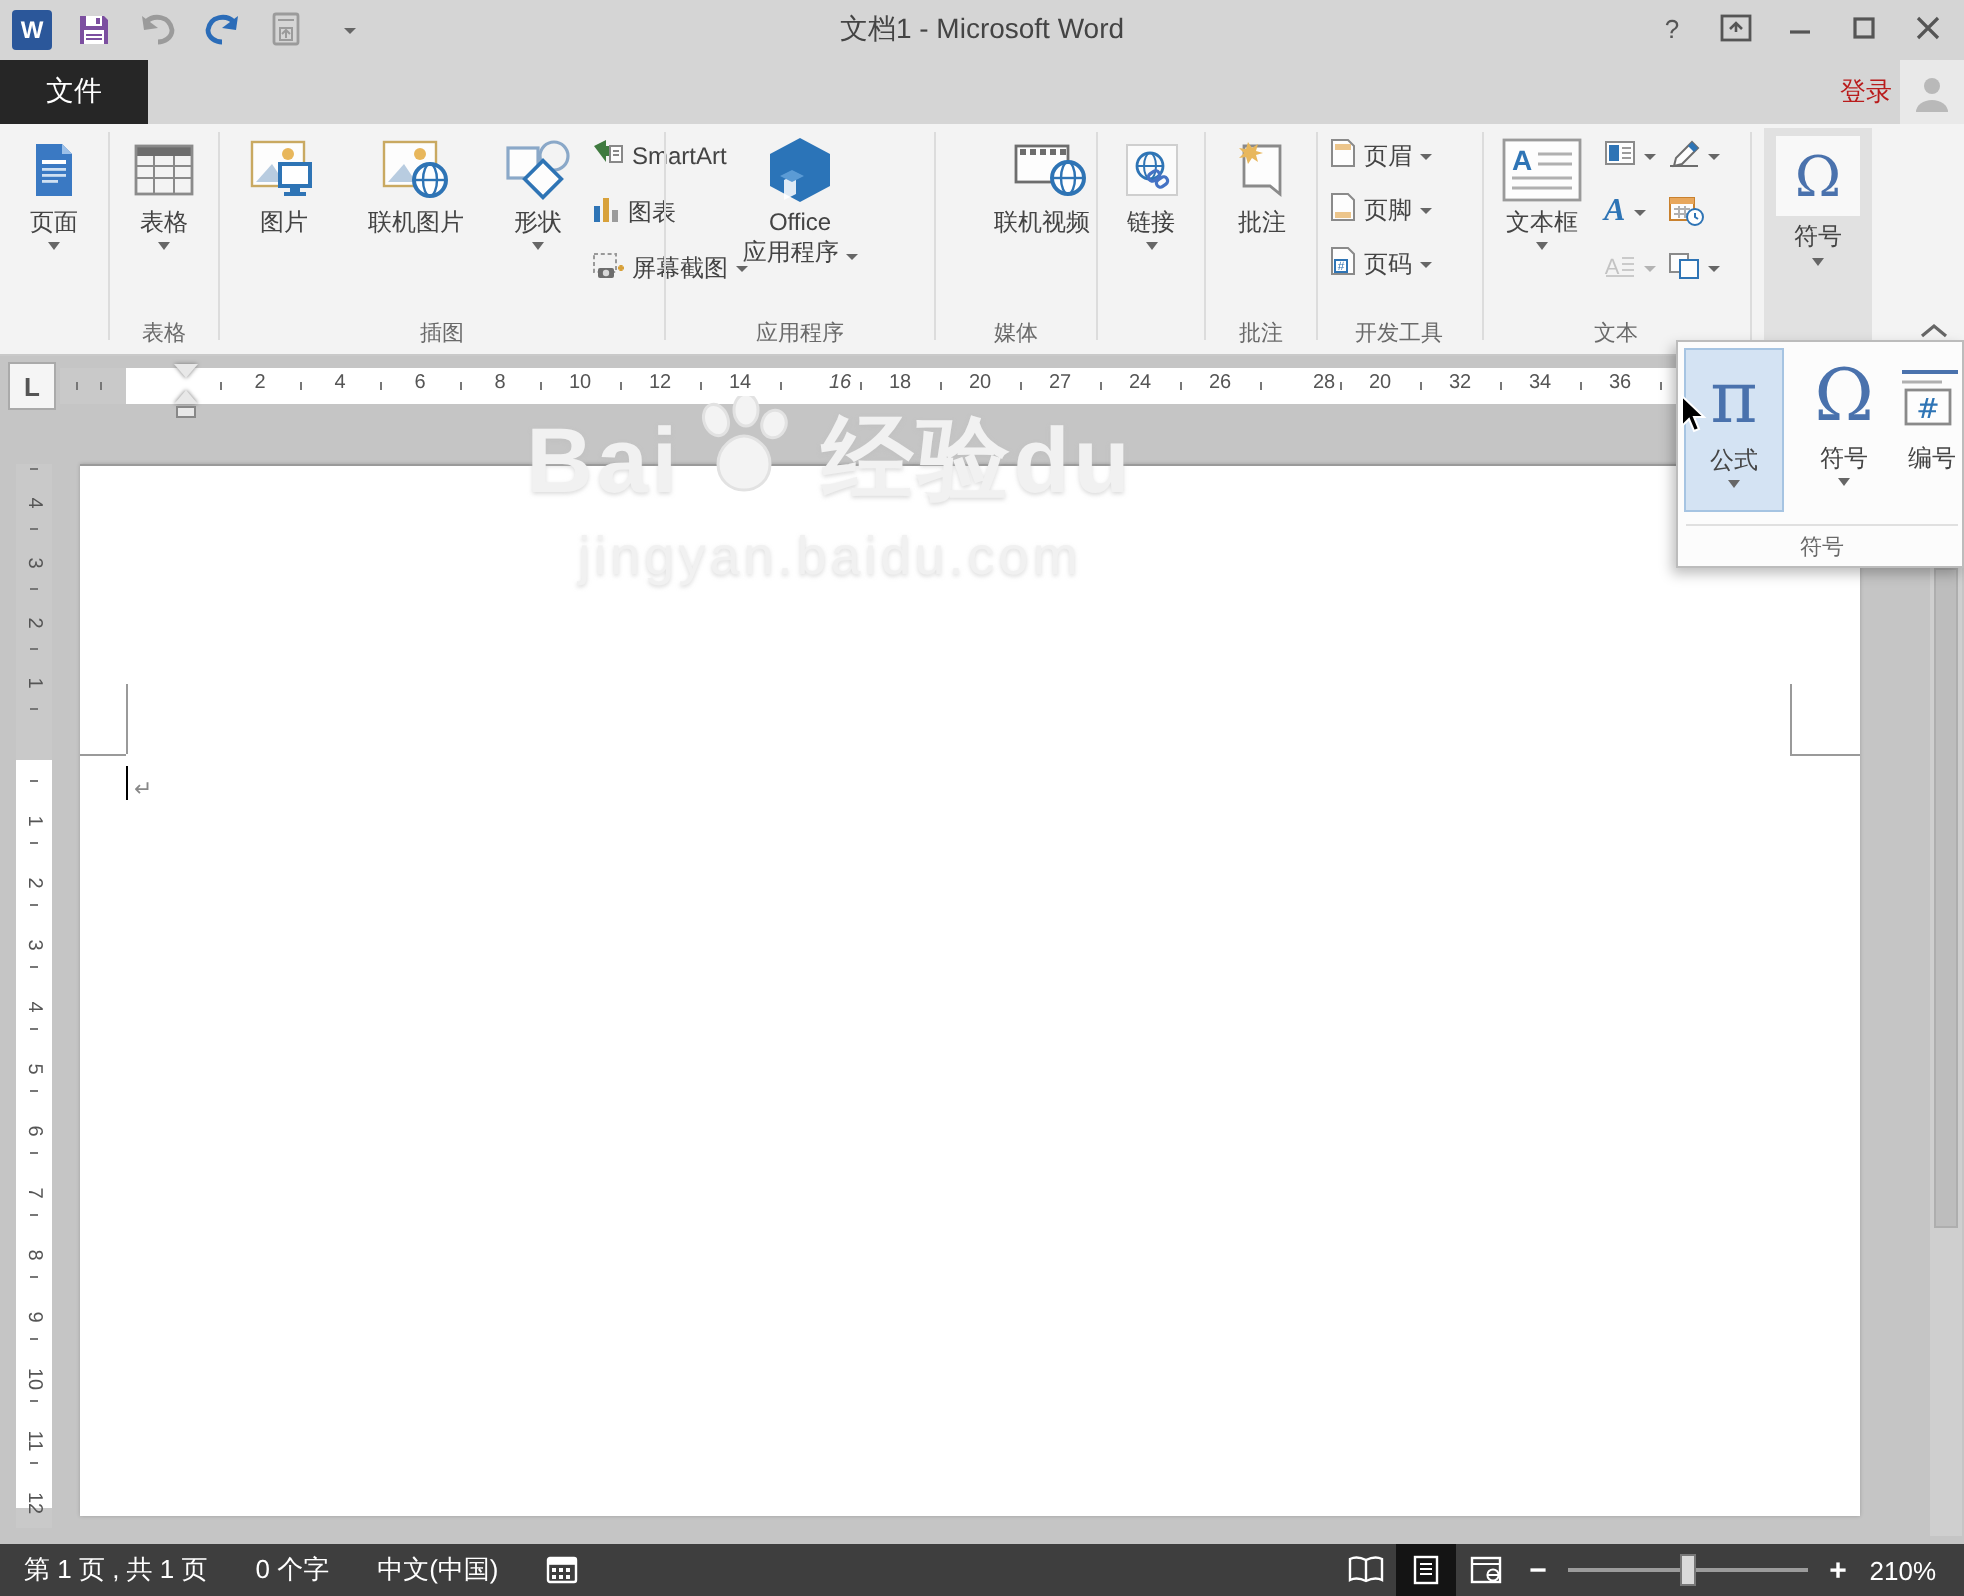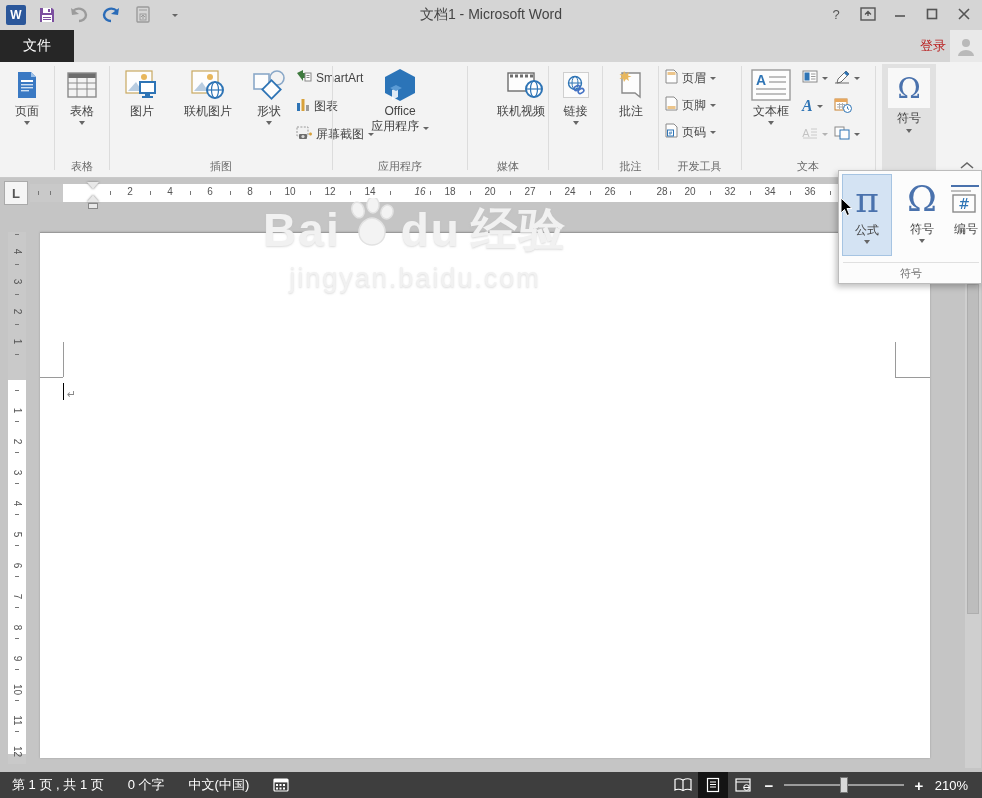--- a/index.html
+++ b/index.html
@@ -607,22 +607,22 @@
         <span style="margin:0 4px;">
           <svg width="52" height="52" viewBox="0 0 52 52">
               <g fill="#f3f3f3" stroke="#e2e2e2" stroke-width="1.5">
                 <ellipse cx="13" cy="12" rx="6" ry="8" transform="rotate(-20 13 12)"></ellipse>
                 <ellipse cx="28" cy="7" rx="6" ry="8"></ellipse>
                 <ellipse cx="42" cy="14" rx="6" ry="7" transform="rotate(20 42 14)"></ellipse>
                 <path d="M14 34 c0-9 8-14 13-14 s13 5 13 14 c0 8-6 13-13 13 s-13-5-13-13 z"></path>
               </g>
             </svg>
         </span>
+        <span style="margin-left:10px;">经验</span>
         <span>du</span>
-        <span style="margin-left:10px;">经验</span>
       </div>
       <div class="wm-row2">jingyan.baidu.com</div>
     </div>
 
     <div id="scrollbar">
       <div class="scroll-thumb"></div>
     </div>
   </div>
 
   <div id="symbols-menu">

